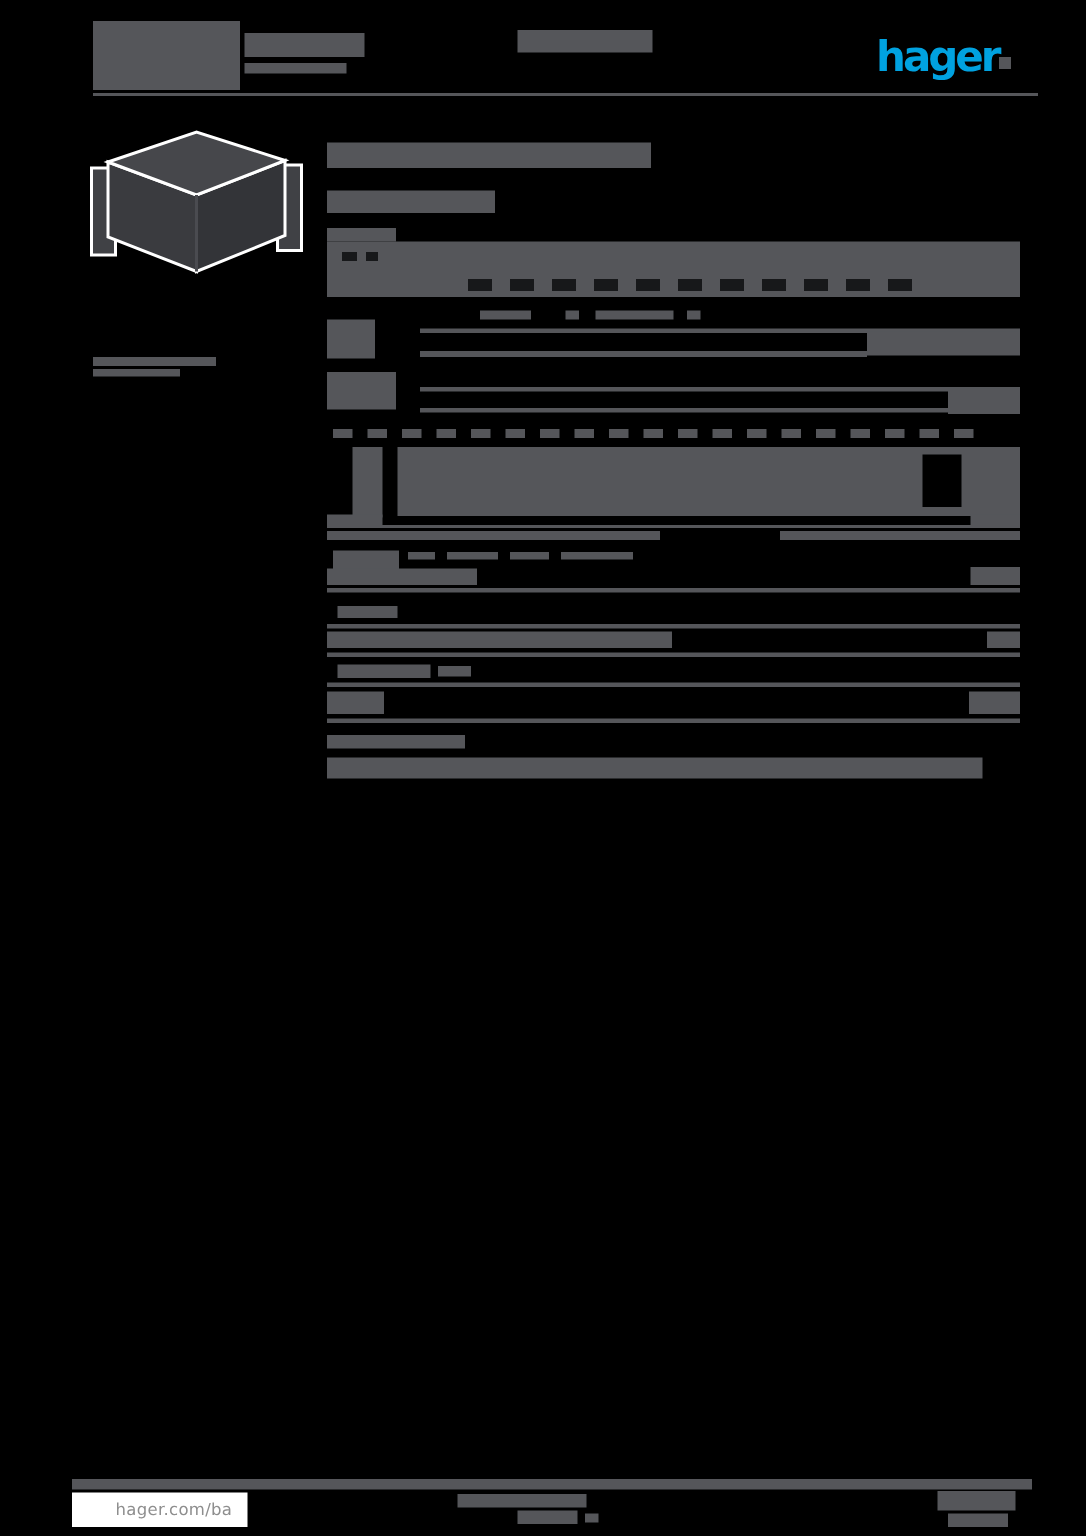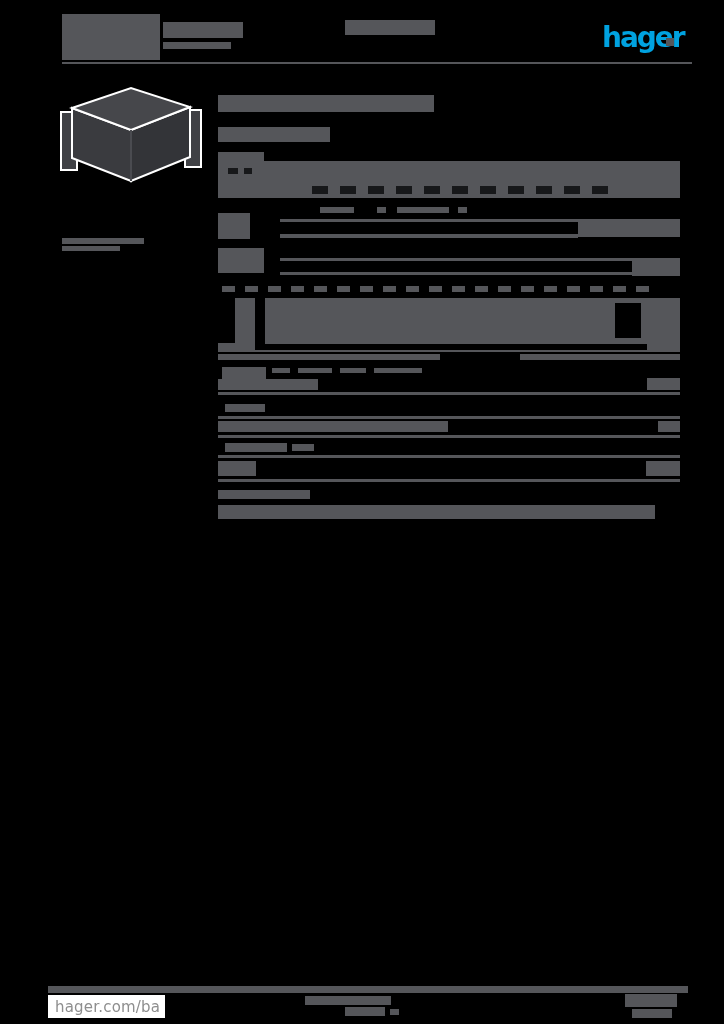--- a/index.html
+++ b/index.html
@@ -1,24 +1,24 @@
 <!DOCTYPE html>
 <html><head>
 <meta charset="utf-8">
 <style>
   html,body{margin:0;padding:0;background:#000;}
   #canvas{position:relative;width:724px;height:1024px;background:#000000;overflow:hidden;
           font-family:"DejaVu Sans","Liberation Sans",sans-serif;}
   .blob{position:absolute;}
   #logo{position:absolute;left:584px;top:24px;font-weight:700;font-size:28px;
-        letter-spacing:-2px;line-height:28px;margin-left:18px;}
+        letter-spacing:-2px;line-height:28px;}
   #logo-square{position:absolute;left:666px;top:38px;width:8px;height:8px;}
   #footer-box{position:absolute;left:48px;top:995px;width:117px;height:23px;
               display:flex;align-items:center;}
-  #footer-url{font-size:15px;padding-left:7px;letter-spacing:0.2px;}
+  #footer-url{font-size:11px;padding-left:7px;letter-spacing:0.2px;margin-left:22px;}
   #product{position:absolute;left:56px;top:80px;width:150px;height:112px;}
 </style>
 </head>
 <body>
 
 <div id="canvas">
 
   <div id="logo" style="color: rgb(0, 162, 224);">hager</div>
   <div id="logo-square" style="background: rgb(85, 86, 90);"></div>
 

